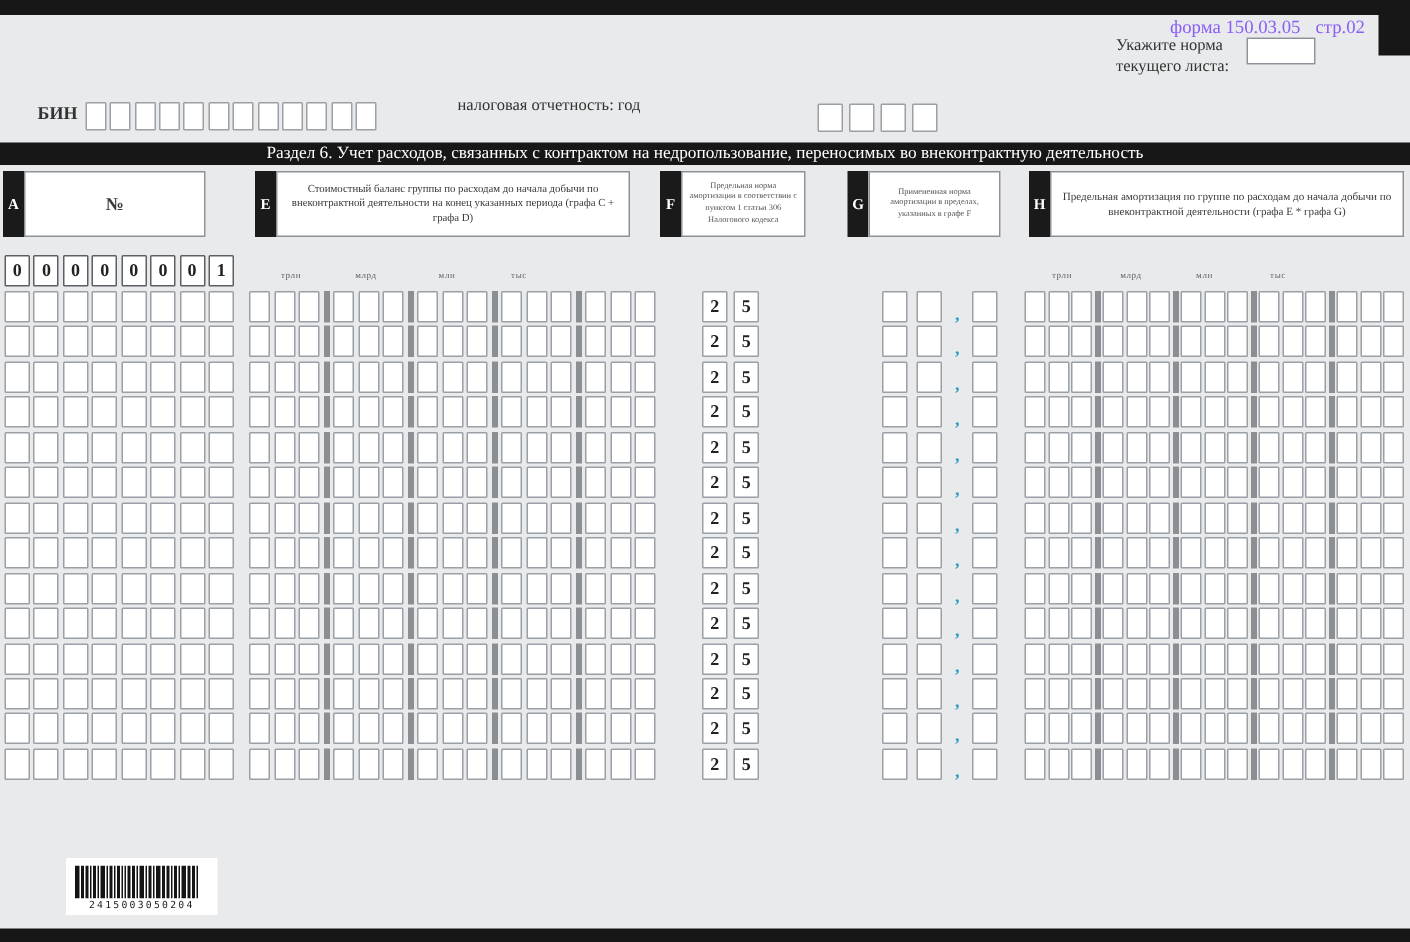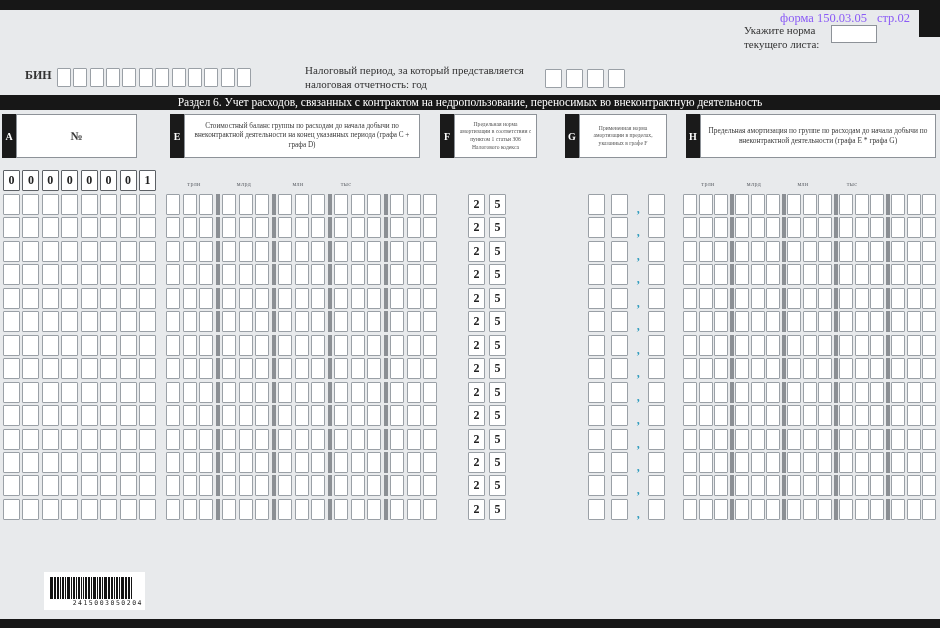--- a/index.html
+++ b/index.html
@@ -41,21 +41,21 @@
   .g-cell{width:17px}
   .row{position:absolute;display:flex;justify-content:space-between;align-items:flex-start}
   .sep{width:4px;height:21px;background:#8b8f94}
   .label-row{position:absolute;height:9px}
   .scale-label{position:absolute;top:0;width:34px;text-align:center;font-size:6px;color:#60646a;letter-spacing:.4px}
   .comma{width:7px;height:21px;display:flex;align-items:flex-end;justify-content:center;
     font-size:12px;font-weight:bold;color:#2f9cbe;line-height:1}
   #barcode-pad{position:absolute;left:44px;top:572px;width:101px;height:38px;background:#fff}
   #barcode-bars{position:absolute;left:50px;top:577px;width:89px;height:22px;overflow:hidden;white-space:nowrap;font-size:0}
   #barcode-bars i{display:inline-block;height:100%;background:#141414;margin-right:1px}
-  #barcode-digits{position:absolute;left:46px;top:599px;width:97px;text-align:right;
+  #barcode-digits{position:absolute;left:46px;top:599px;width:97px;text-align:center;
     font-family:"DejaVu Sans Mono",monospace;font-size:6.5px;letter-spacing:1.5px;color:#222}
 </style>
 </head>
 <body>
 
 <div id="top-bar" class="bar"></div>
 <div id="corner-box"></div>
 <div id="form-code-line">
   <span>форма 150.03.05</span><span class="gap"></span><span>стр.02</span>
 </div>
@@ -75,21 +75,20 @@
     <div class="cell m-cell small"></div>
     <div class="cell m-cell small"></div>
     <div class="cell m-cell small"></div>
     <div class="cell m-cell small"></div>
     <div class="cell m-cell small"></div>
     <div class="cell m-cell small"></div>
     <div class="cell m-cell small"></div>
   </div>
 
 <div id="tax-period">
-  <div>Налоговый период, за который представляется</div>
   <div>налоговая отчетность: год</div>
 </div>
 <div id="tax-cells">
     <div class="cell f-cell small"></div>
     <div class="cell f-cell small"></div>
     <div class="cell f-cell small"></div>
     <div class="cell f-cell small"></div>
   </div>
 
 <div id="section-bar">

